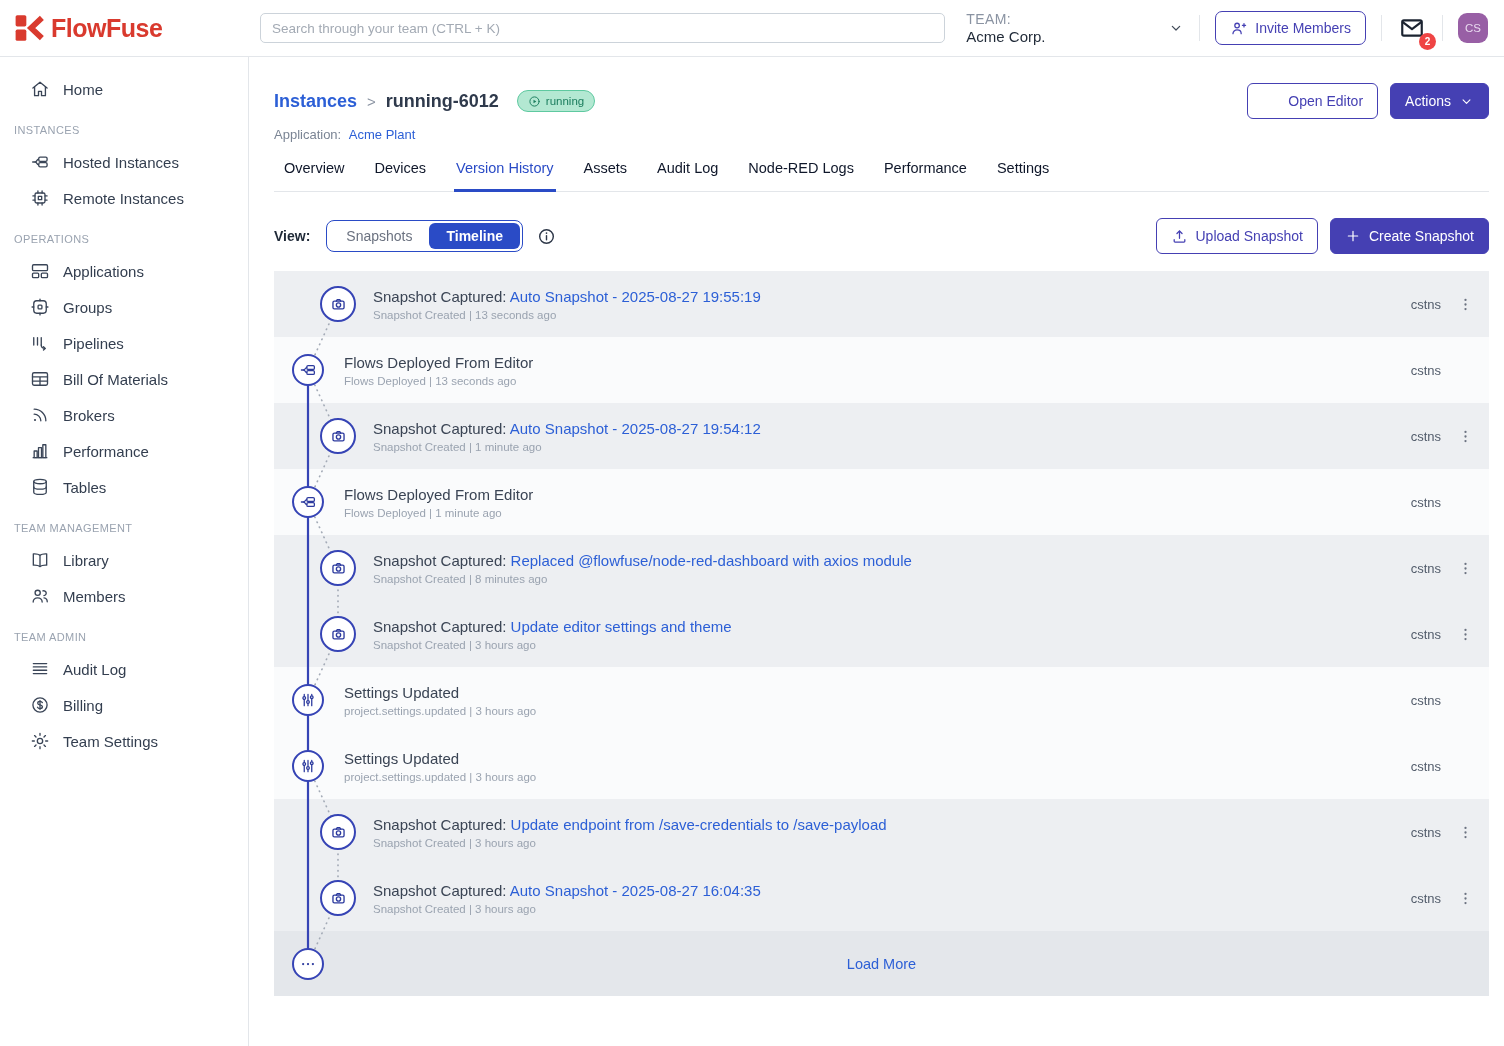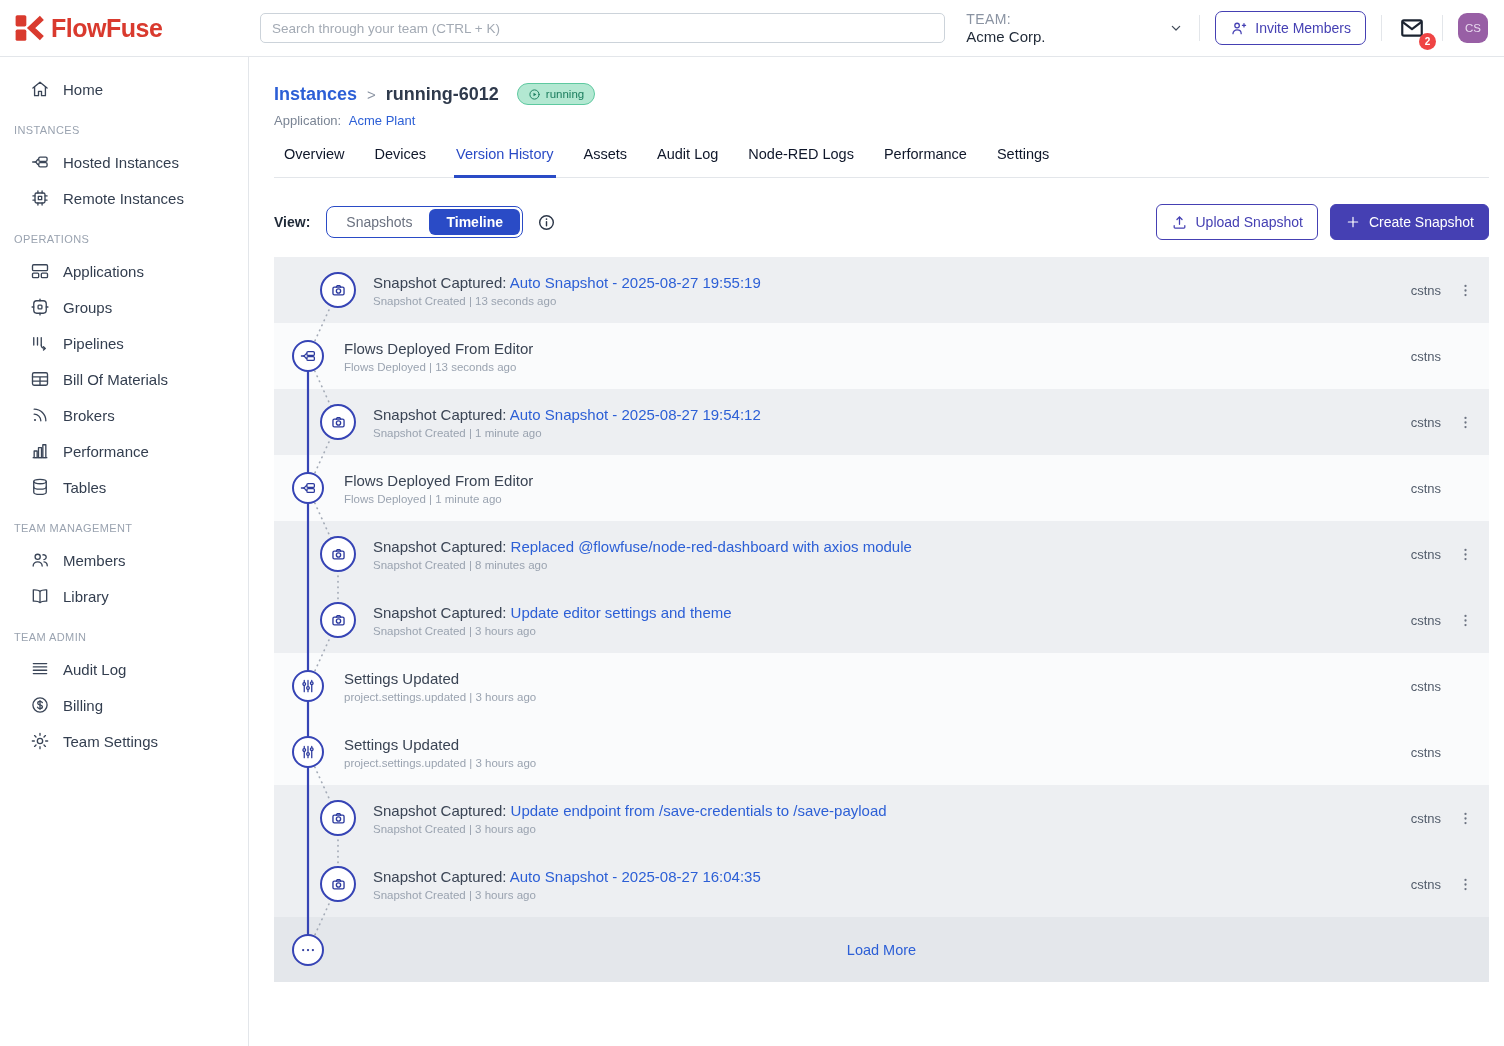--- a/index.html
+++ b/index.html
@@ -248,36 +248,36 @@
           <path d="M4.5 5.5v12.8c0 1.4 3.4 2.6 7.5 2.6s7.5-1.2 7.5-2.6V5.5"></path>
           <path d="M4.5 12c0 1.4 3.4 2.6 7.5 2.6s7.5-1.2 7.5-2.6"></path>
         </svg>
       </span>
       <span>Tables</span>
     </div>
     <div class="sb-sec">TEAM MANAGEMENT</div>
     <div class="sb-item">
       <span>
         <svg width="20" height="20" viewBox="0 0 24 24" fill="none" stroke="currentColor" stroke-width="1.6" stroke-linecap="round" stroke-linejoin="round">
+          <path d="M12 6.2C10.2 4.8 7.4 4.4 4 4.6v13.6c3.4-.2 6.2.2 8 1.6 1.8-1.4 4.6-1.8 8-1.6V4.6c-3.4-.2-6.2.2-8 1.6Z"></path>
+          <path d="M12 6.2v13.6"></path>
+        </svg>
+      </span>
+      <span>Library</span>
+    </div>
+    <div class="sb-item">
+      <span>
+        <svg width="20" height="20" viewBox="0 0 24 24" fill="none" stroke="currentColor" stroke-width="1.6" stroke-linecap="round" stroke-linejoin="round">
           <circle cx="9.2" cy="8.2" r="3.1"></circle>
           <path d="M3.8 19.2c0-3 2.4-5 5.4-5s5.4 2 5.4 5"></path>
           <path d="M15.5 5.9a2.9 2.9 0 1 1 1.2 5.6"></path>
           <path d="M16.8 14.3c2.3.4 3.9 2.1 3.9 4.6"></path>
         </svg>
       </span>
       <span>Members</span>
-    </div>
-    <div class="sb-item">
-      <span>
-        <svg width="20" height="20" viewBox="0 0 24 24" fill="none" stroke="currentColor" stroke-width="1.6" stroke-linecap="round" stroke-linejoin="round">
-          <path d="M12 6.2C10.2 4.8 7.4 4.4 4 4.6v13.6c3.4-.2 6.2.2 8 1.6 1.8-1.4 4.6-1.8 8-1.6V4.6c-3.4-.2-6.2.2-8 1.6Z"></path>
-          <path d="M12 6.2v13.6"></path>
-        </svg>
-      </span>
-      <span>Library</span>
     </div>
     <div class="sb-sec">TEAM ADMIN</div>
     <div class="sb-item">
       <span>
         <svg width="20" height="20" viewBox="0 0 24 24" fill="none" stroke="currentColor" stroke-width="1.6" stroke-linecap="round" stroke-linejoin="round">
           <path d="M4 5.5h16M4 9.5h16M4 13.5h16M4 17.5h16"></path>
         </svg>
       </span>
       <span>Audit Log</span>
     </div>
@@ -310,20 +310,36 @@
       <span class="bc-name">running-6012</span>
       <span class="badge-running">
         <span>
             <svg width="13" height="13" viewBox="0 0 24 24" fill="none" stroke="currentColor" stroke-width="1.8" stroke-linecap="round" stroke-linejoin="round">
               <circle cx="12" cy="12" r="8.5"></circle>
               <path d="M10.2 8.8v6.4L15.4 12Z" fill="currentColor" stroke="none"></path>
             </svg>
           </span>
         <span>running</span>
       </span>
+      <div class="head-actions">
+        <button class="btn btn-outline">
+          <span>
+              <svg width="18" height="18" viewBox="0 0 24 24" fill="none" stroke="currentColor" stroke-width="1.8" stroke-linecap="round" stroke-linejoin="round"></svg>
+            </span>
+          <span>Open Editor</span>
+        </button>
+        <button class="btn btn-solid">
+          <span>Actions</span>
+          <span>
+              <svg width="15" height="15" viewBox="0 0 24 24" fill="none" stroke="currentColor" stroke-width="1.8" stroke-linecap="round" stroke-linejoin="round">
+                <path d="M6.5 9.5 12 15l5.5-5.5"></path>
+              </svg>
+            </span>
+        </button>
+      </div>
     </div>
     <div class="app-row">
       <span>Application:</span>
       <a class="app-link">Acme Plant</a>
     </div>
     <div class="tabs" id="tabs">
         <div class="tab">Overview</div>
         <div class="tab">Devices</div>
         <div class="tab active">Version History</div>
         <div class="tab">Assets</div>

